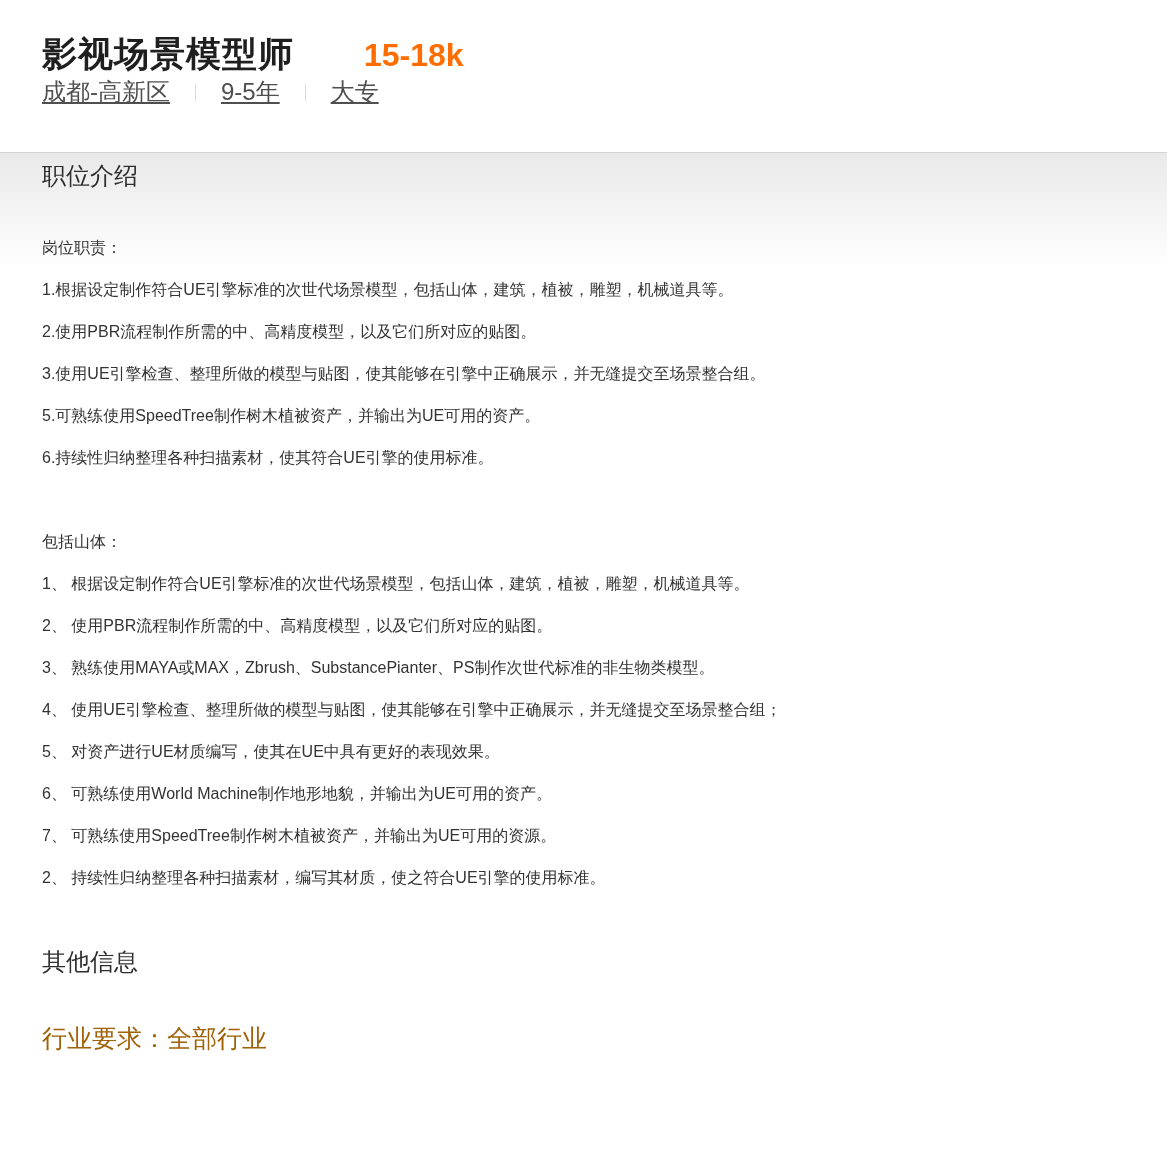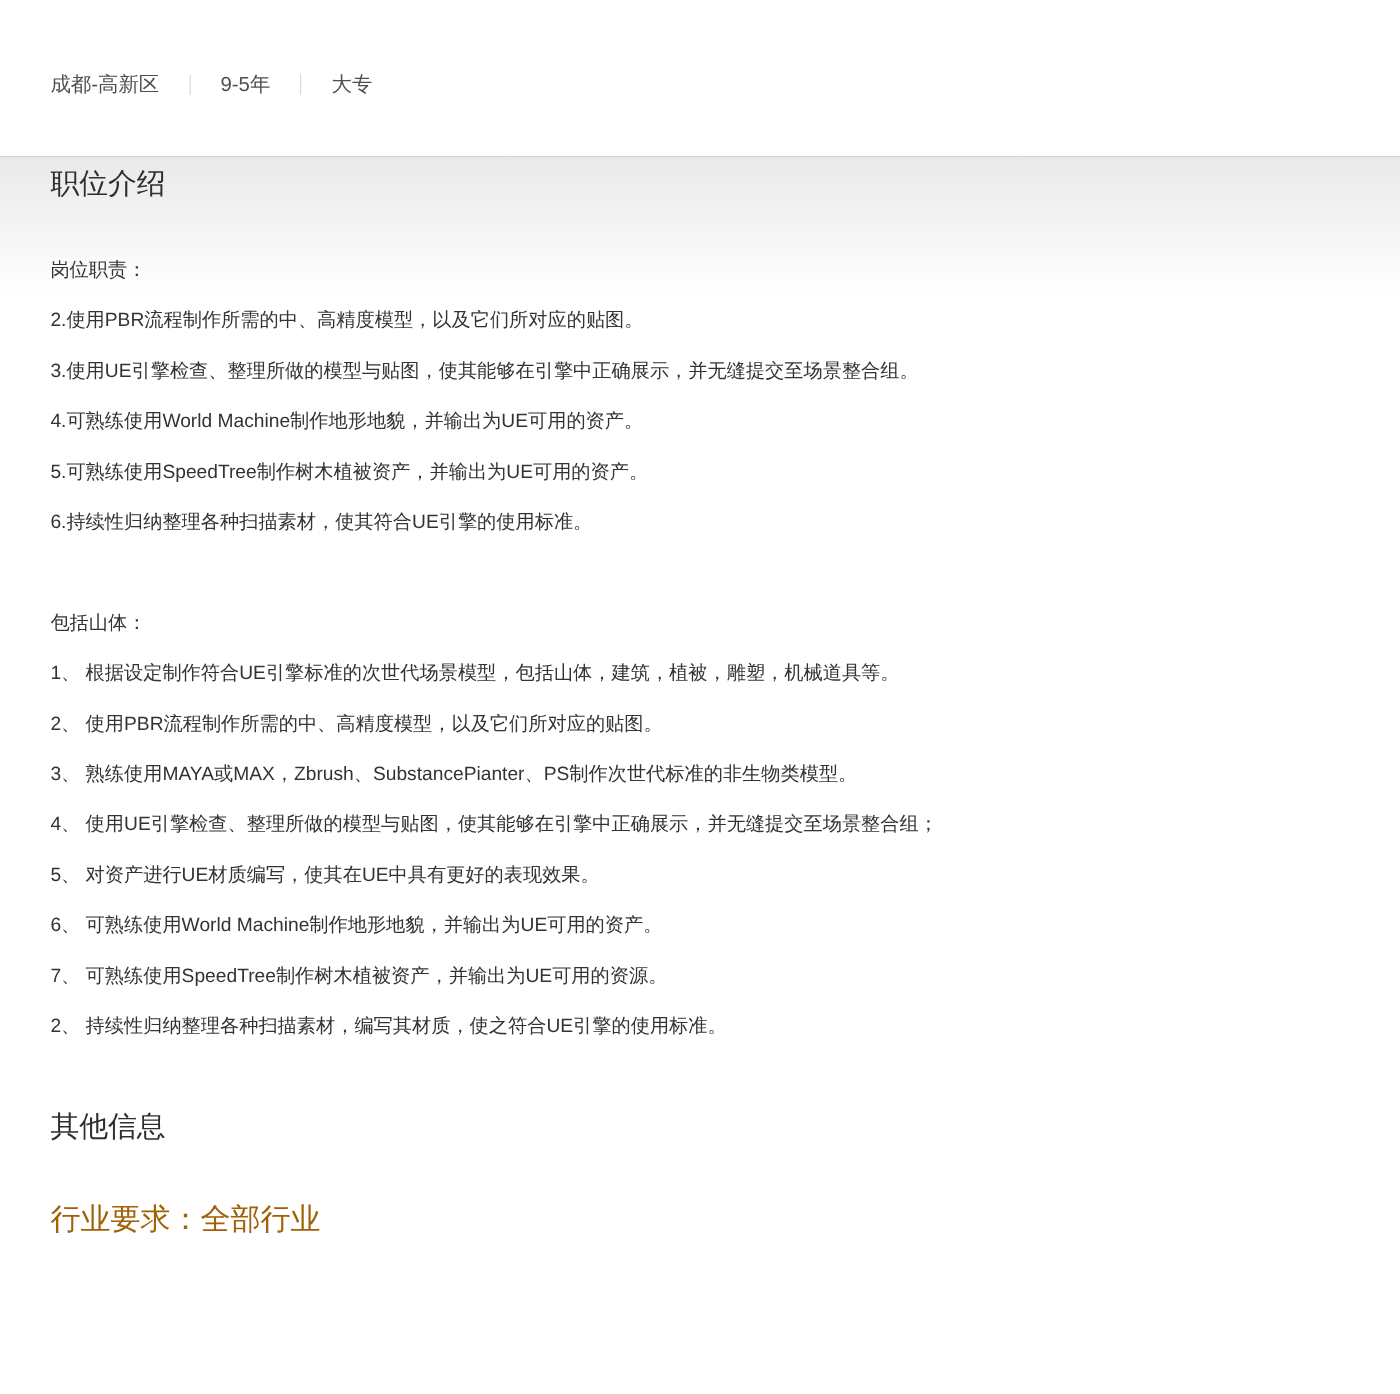--- a/index.html
+++ b/index.html
@@ -20,26 +20,26 @@
     color: #1f1f1f;
     letter-spacing: 1px;
   }
   .job-salary {
     font-size: 32px;
     font-weight: 700;
     color: #ff6d00;
     margin-left: 70px;
   }
   .meta-row {
-    margin-top: 26px;
     height: 28px;
     display: flex;
     align-items: center;
-    font-size: 17px;
+    font-size: 24px;
     color: #4f4f4f;
+    text-decoration: underline;
   }
   .vdiv {
     width: 1px;
     height: 17px;
     background: #d9d9d9;
     margin: 0 25px;
   }
   .intro-section {
     margin-top: 46px;
     border-top: 1px solid #d4d4d4;
@@ -65,36 +65,40 @@
     font-size: 25px;
     line-height: 24px;
     color: #a16207;
     white-space: pre-wrap;
   }
 </style>
 </head>
 <body>
 
 <div class="header">
+  <div class="title-row">
+    <span class="job-title">影视场景模型师</span>
+    <span class="job-salary" style="color: rgb(255, 109, 0);">15-18k</span>
+  </div>
   <div class="meta-row">
     <span>成都-高新区</span>
     <span class="vdiv"></span>
     <span>9-5年</span>
     <span class="vdiv"></span>
     <span>大专</span>
   </div>
 </div>
 
 <div class="intro-section">
   <div class="section-heading">职位介绍</div>
   <div class="desc">
       <div class="desc-line">岗位职责：</div>
+      <div class="desc-line">1.根据设定制作符合UE引擎标准的次世代场景模型，包括山体，建筑，植被，雕塑，机械道具等。</div>
       <div class="desc-line">2.使用PBR流程制作所需的中、高精度模型，以及它们所对应的贴图。</div>
       <div class="desc-line">3.使用UE引擎检查、整理所做的模型与贴图，使其能够在引擎中正确展示，并无缝提交至场景整合组。</div>
-      <div class="desc-line">4.可熟练使用World Machine制作地形地貌，并输出为UE可用的资产。</div>
       <div class="desc-line">5.可熟练使用SpeedTree制作树木植被资产，并输出为UE可用的资产。</div>
       <div class="desc-line">6.持续性归纳整理各种扫描素材，使其符合UE引擎的使用标准。</div>
       <div class="desc-line"></div>
       <div class="desc-line">包括山体：</div>
       <div class="desc-line">1、 根据设定制作符合UE引擎标准的次世代场景模型，包括山体，建筑，植被，雕塑，机械道具等。</div>
       <div class="desc-line">2、 使用PBR流程制作所需的中、高精度模型，以及它们所对应的贴图。</div>
       <div class="desc-line">3、 熟练使用MAYA或MAX，Zbrush、SubstancePianter、PS制作次世代标准的非生物类模型。</div>
       <div class="desc-line">4、 使用UE引擎检查、整理所做的模型与贴图，使其能够在引擎中正确展示，并无缝提交至场景整合组；</div>
       <div class="desc-line">5、 对资产进行UE材质编写，使其在UE中具有更好的表现效果。</div>
       <div class="desc-line">6、 可熟练使用World Machine制作地形地貌，并输出为UE可用的资产。</div>

